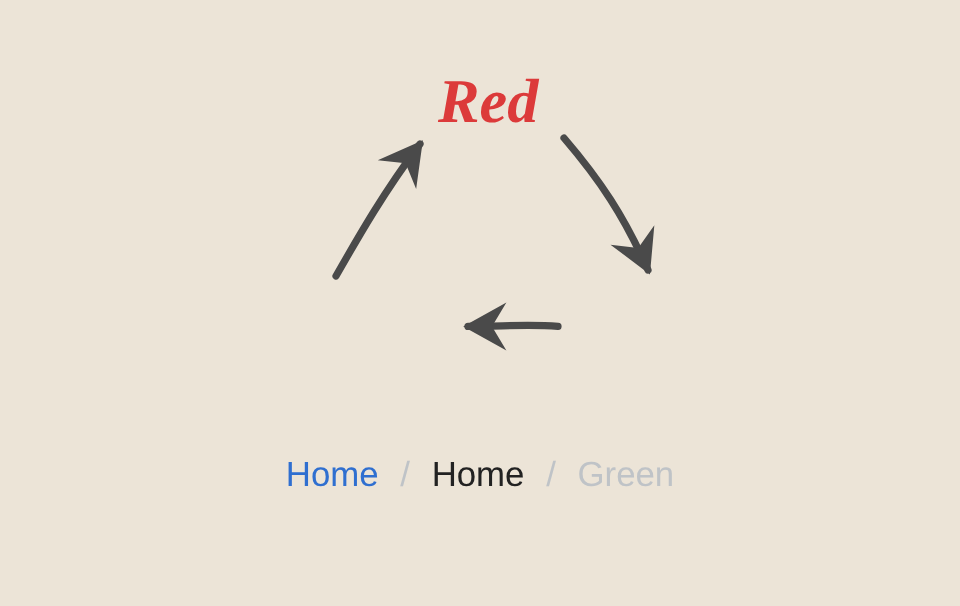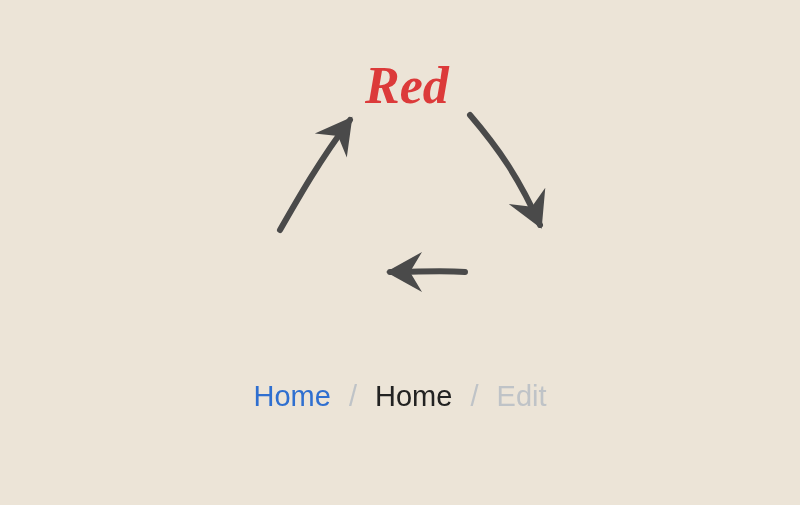--- a/index.html
+++ b/index.html
@@ -80,16 +80,16 @@
     <path d="M465,272 C440,270 420,272 390,272" fill="none" stroke="#4a4a4a" stroke-width="6" stroke-linecap="round" marker-end="url(#ah)"></path>
 
     <path d="M280,230 C300,195 320,160 350,120" fill="none" stroke="#4a4a4a" stroke-width="6" stroke-linecap="round" marker-end="url(#ah)"></path>
   </svg>
 
   <nav class="crumbs">
     <a>Home</a>
     <span class="sep">/</span>
     <span>Home</span>
     <span class="sep">/</span>
-    <span class="muted">Edit</span>
+    <span class="muted">Green</span>
   </nav>
 
 </div>
 
 </body></html>

